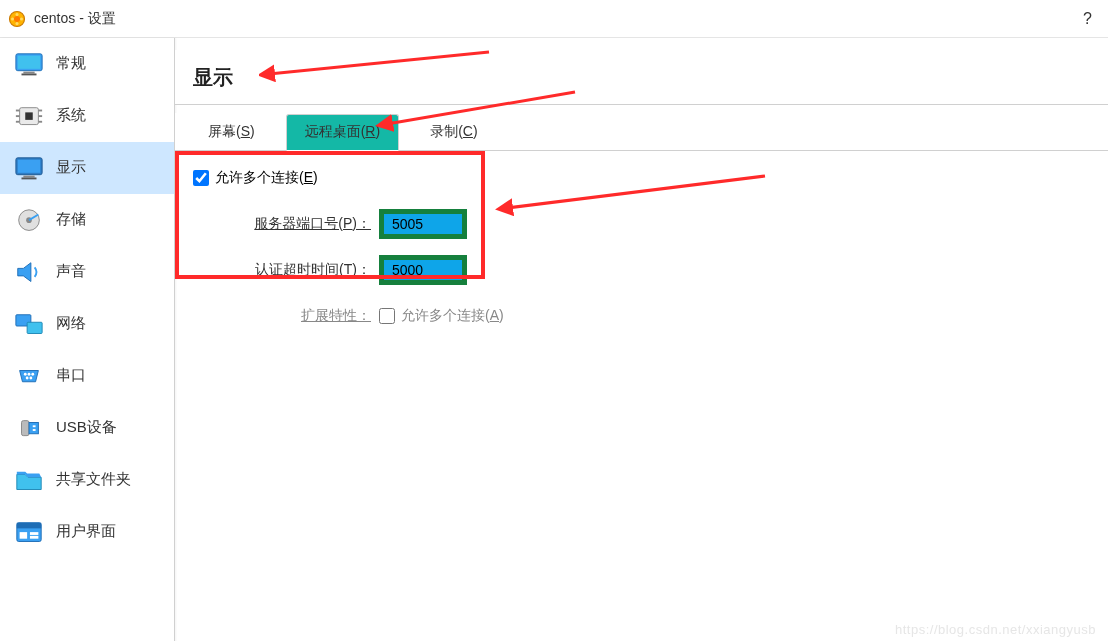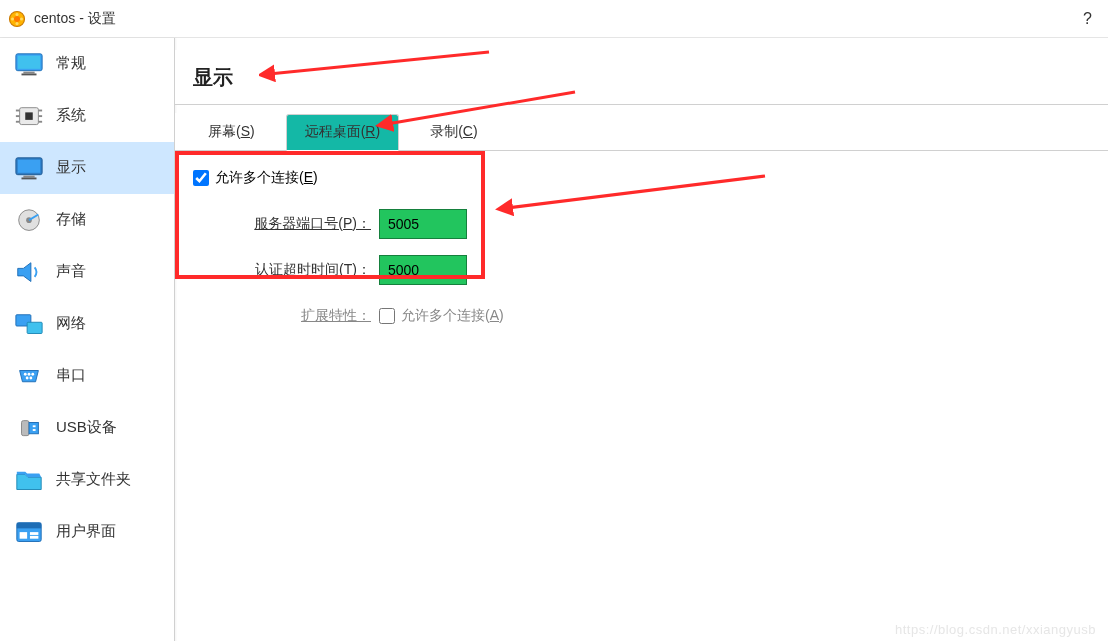--- a/index.html
+++ b/index.html
@@ -147,23 +147,23 @@
     }
     .field-label {
       width: 190px;
       text-align: right;
       padding-right: 8px;
       color: #333;
       text-decoration: underline;
     }
     .field-input {
       height: 30px;
-      border: 1px solid #15803d;
+      border: 5px solid #15803d;
       padding: 0 8px;
-      background: #22c55e;
+      background: #0ea5e9;
       outline: none;
     }
     .field-input.short {
       width: 88px;
     }
     .field-input.dropdown {
       flex: 1;
       margin-right: 14px;
       background: #e8e8e8;
       border: 1px solid #c0c0c0;

